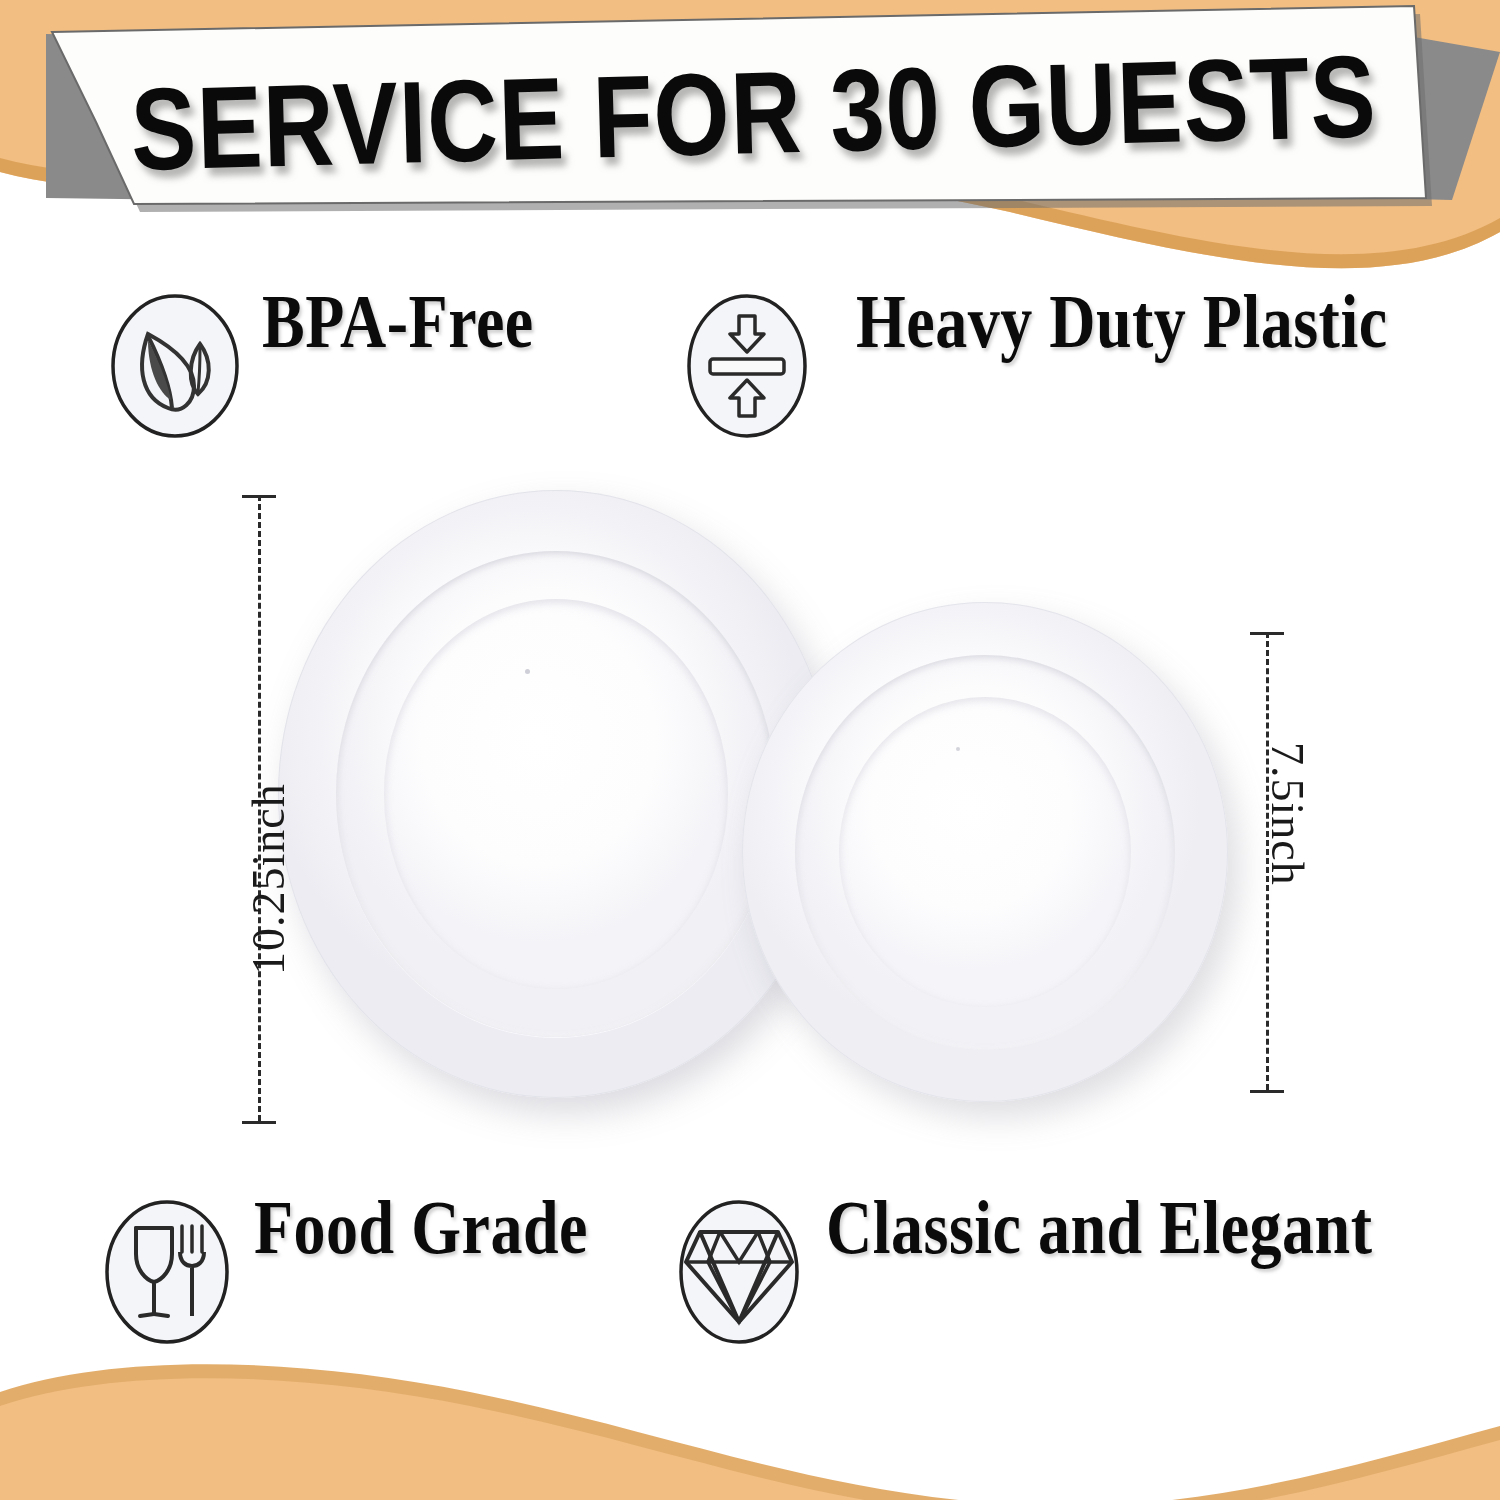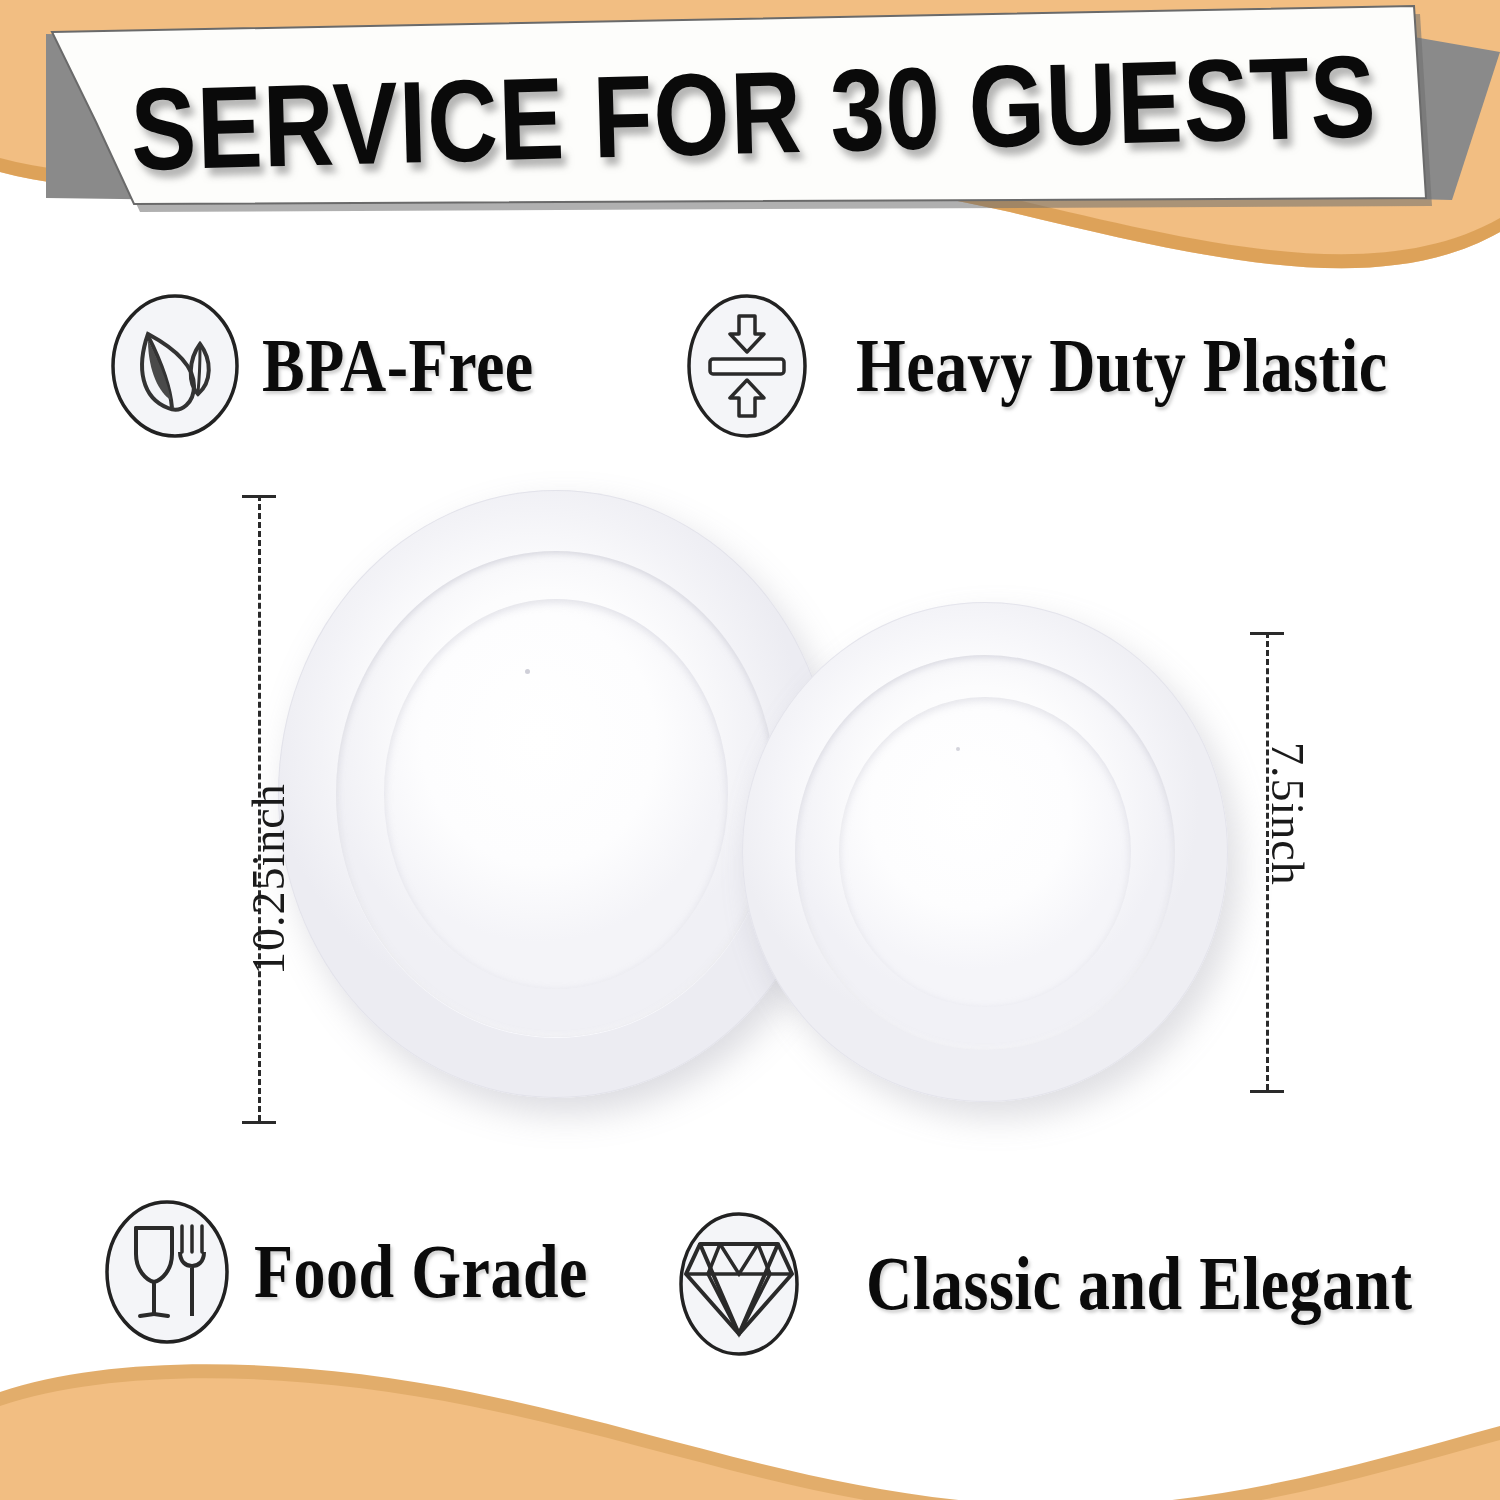--- a/index.html
+++ b/index.html
@@ -67,21 +67,21 @@
     left: 0;
     width: 1500px;
     display: flex;
     align-items: center;
   }
   #features-top { top: 288px; height: 160px; }
   #features-bottom { top: 1196px; height: 160px; }
 
   .feature {
     display: flex;
-    align-items: center;
+    align-items: flex-start;
     flex: 0 0 auto;
   }
   .feature-icon {
     width: 134px;
     height: 152px;
     flex: 0 0 auto;
     position: relative;
   }
   .feature-icon svg { display:block; width:100%; height:100%; }
   .feature-label {
@@ -94,21 +94,21 @@
     letter-spacing: 0.5px;
     margin-left: 20px;
     transform: scaleY(1.18);
     text-shadow: 2px 3px 3px rgba(150,150,150,0.45);
   }
 
   
   #feat-bpa        { position:absolute; left: 108px;  top: 2px;  }
   #feat-heavy      { position:absolute; left: 680px;  top: 2px; gap: 22px;  }
   #feat-food       { position:absolute; left: 100px;  top: 0px;  }
-  #feat-classic    { position:absolute; left: 672px;  top: 12px; gap: 40px;  }
+  #feat-classic    { position:absolute; left: 672px;  top: 0px;  }
 
   
   #stage {
     position: absolute;
     left: 0;
     top: 460px;
     width: 1500px;
     height: 700px;
   }
 

